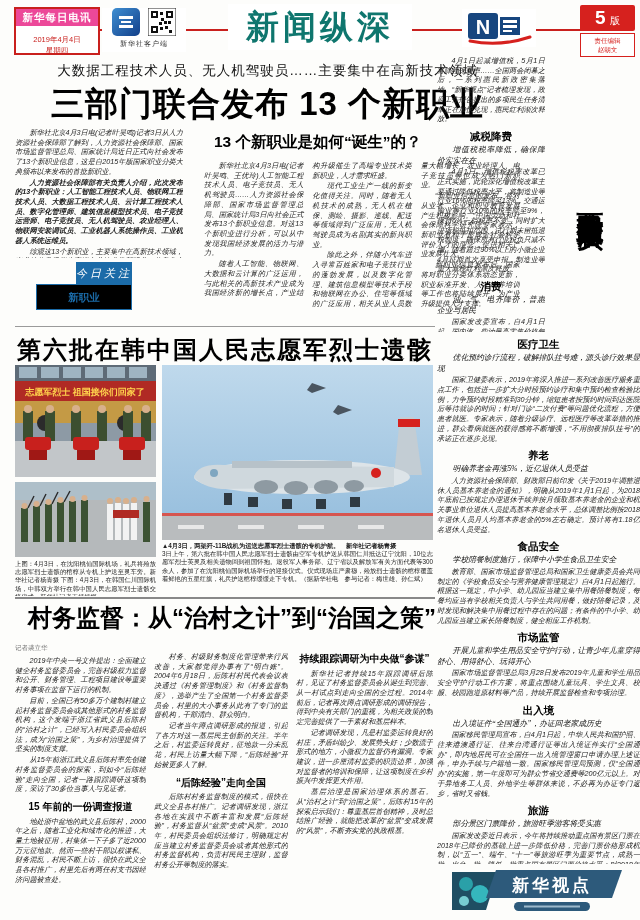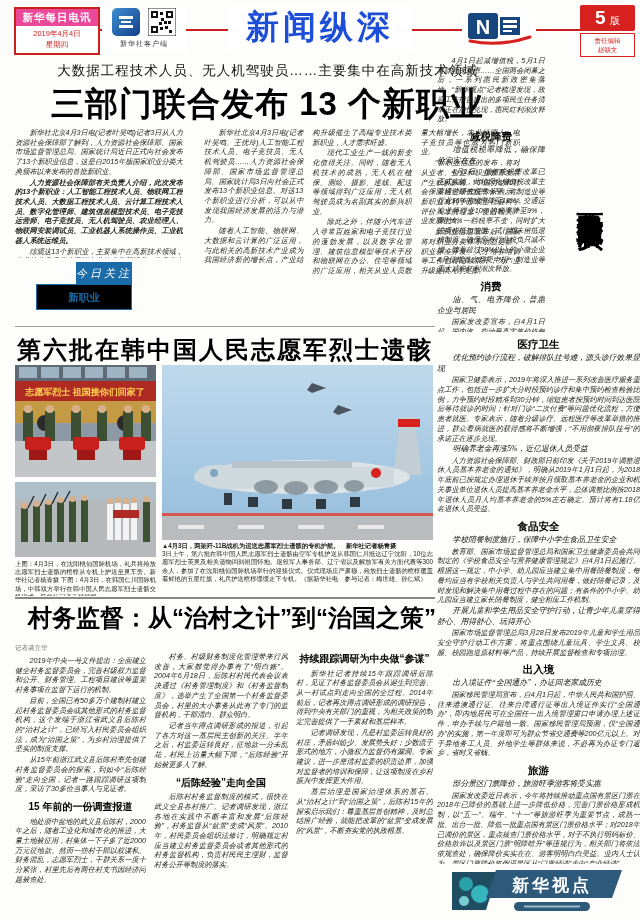--- a/index.html
+++ b/index.html
@@ -5,27 +5,27 @@
   html,body{margin:0;padding:0;}
   body{
     width:640px;height:920px;position:relative;background:#fdfdfb;
     font-family:"Liberation Sans","DejaVu Sans",sans-serif;color:#1a1a1a;
     overflow:hidden;
   }
   .abs{position:absolute;}
   
   .mast-left{left:14px;top:7px;width:82px;height:44px;border:2px solid #c9201d;background:#fff;z-index:2;}
   .mast-name{background:#ec4899;color:#fff;font-size:10.5px;font-weight:bold;text-align:center;line-height:17px;height:17px;letter-spacing:1px;}
-  .mast-date{color:#c9201d;font-size:7.5px;text-align:center;line-height:11px;padding-top:2px;}
+  .mast-date{color:#c9201d;font-size:7.5px;text-align:center;line-height:11px;padding-top:8px;}
   .head-rule{left:96px;top:29px;width:487px;height:2px;background:#c9201d;z-index:0;}
   .qr-block{left:102px;top:8px;width:84px;height:44px;background:#fff;z-index:1;text-align:center;}
   .qr-block svg{display:inline-block;margin:0 2px;}
   .qr-caption{font-size:7px;color:#333;line-height:8px;letter-spacing:1px;}
   .sec-title{left:228px;top:4px;width:184px;background:#fff;z-index:1;text-align:center;
-    font-size:33px;font-weight:900;color:#1d4ed8;letter-spacing:4px;line-height:46px;}
+    font-size:33px;font-weight:900;color:#0f766e;letter-spacing:4px;line-height:46px;}
   .news-logo{left:462px;top:9px;width:74px;height:38px;background:#fff;z-index:1;}
   .page-box{left:580px;top:5px;width:55px;z-index:2;}
   .page-num{background:#d6211e;color:#fff;text-align:center;height:26px;line-height:26px;border-radius:2px;}
   .page-num .n{font-size:19px;font-weight:bold;}
   .page-num .u{font-size:10px;}
   .editor-box{border:1px solid #d6211e;margin-top:2px;color:#d6211e;font-size:6.5px;text-align:center;line-height:9px;padding:2px 0;background:#fff;}
   
   .kicker{left:15px;top:62px;width:505px;text-align:center;font-size:13.5px;font-weight:400;color:#111;letter-spacing:1px;}
   .headline1{left:15px;top:82px;width:505px;text-align:center;font-size:33px;font-weight:900;color:#000;letter-spacing:1px;}
   .bodytext{font-size:7.2px;line-height:1.35;text-align:justify;color:#222;}
@@ -139,20 +139,21 @@
 <div class="abs kicker">大数据工程技术人员、无人机驾驶员……主要集中在高新技术领域</div>
 <div class="abs headline1">三部门联合发布 13 个新职业</div>
 
 <div class="abs art1-col bodytext">
   <p>新华社北京4月3日电(记者叶昊鸣)记者3日从人力资源社会保障部了解到，人力资源社会保障部、国家市场监督管理总局、国家统计局近日正式向社会发布了13个新职业信息，这是自2015年版国家职业分类大典颁布以来发布的首批新职业。</p>
   <p class="bold">人力资源社会保障部有关负责人介绍，此次发布的13个新职业：人工智能工程技术人员、物联网工程技术人员、大数据工程技术人员、云计算工程技术人员、数字化管理师、建筑信息模型技术员、电子竞技运营师、电子竞技员、无人机驾驶员、农业经理人、物联网安装调试员、工业机器人系统操作员、工业机器人系统运维员。</p>
   <p>综观这13个新职业，主要集中在高新技术领域，产业结构升级催生高端专业技术类新职业，信息化广泛应用衍生新职业，科技提升引发传统职业变迁。</p>
 </div>
 
 <div class="abs sub-block">
+  <div class="sub-headline">13 个新职业是如何“诞生”的？</div>
   <div class="sub-cols bodytext">
     <p>新华社北京4月3日电(记者叶昊鸣、王优玲)人工智能工程技术人员、电子竞技员、无人机驾驶员……人力资源社会保障部、国家市场监督管理总局、国家统计局3日向社会正式发布13个新职业信息。对这13个新职业进行分析，可以从中发现我国经济发展的活力与潜力。</p>
     <p>随着人工智能、物联网、大数据和云计算的广泛运用，与此相关的高新技术产业成为我国经济新的增长点，产业结构升级催生了高端专业技术类新职业，人才需求旺盛。</p>
     <p>现代工业生产一线的新变化值得关注。同时，随着无人机技术的成熟，无人机在植保、测绘、摄影、巡线、配送等领域得到广泛应用，无人机驾驶员成为名副其实的新兴职业。</p>
     <p>除此之外，伴随小汽车进入寻常百姓家和电子竞技行业的蓬勃发展，以及数字化管理、建筑信息模型等技术手段和物联网在办公、住宅等领域的广泛应用，相关从业人员数量大幅增长，农业经理人、电子竞技员等也成为热门新职业。</p>
     <p>“新职业信息的发布，将对从业者、企业和职业教育发展产生积极影响。”中国劳动和社会保障科学研究院专家表示，新职业有利于形成全社会科学评价人才的理念，促进相关产业发展壮大。</p>
     <p>新职业信息发布后，国家将对职业分类体系动态更新，职业标准开发、人才培养培训等工作也将陆续展开，为产业升级提供人才支撑。</p>
   </div>
 </div>
 
@@ -171,25 +172,27 @@
   <div class="sec-head">消费</div>
   <p class="sec-lead">油、气、电齐降价，普惠企业与居民</p>
   <p>国家发改委宣布，自4月1日起，国内汽、柴油最高零售价格每吨分别降低225元和200元，折合92号汽油每升下调0.18元，0号柴油每升下调0.17元；天然气基准门站价格也相应下调，这些红利将惠及千家万户。</p>
 
 </div>
 
 <div class="abs r-wide bodytext">
   <div class="sec-head">医疗卫生</div>
   <p class="sec-lead">优化预约诊疗流程，破解排队挂号难，源头诊疗效果显现</p>
   <p>国家卫健委表示，2019年将深入推进一系列改善医疗服务重点工作，包括进一步扩大分时段预约诊疗和集中预约检查检验比例，力争预约时段精准到30分钟，缩短患者按预约时间到达医院后等待就诊的时间；针对门诊“二次付费”等问题优化流程，方便患者就医。专家表示，随着分级诊疗、远程医疗等改革举措的推进，群众看病就医的获得感将不断增强，“不用彻夜排队挂号”的承诺正在逐步兑现。</p>
+  <div class="sec-head">养老</div>
   <p class="sec-lead">明确养老金再涨5%，近亿退休人员受益</p>
   <p>人力资源社会保障部、财政部日前印发《关于2019年调整退休人员基本养老金的通知》，明确从2019年1月1日起，为2018年底前已按规定办理退休手续并按月领取基本养老金的企业和机关事业单位退休人员提高基本养老金水平，总体调整比例按2018年退休人员月人均基本养老金的5%左右确定。预计将有1.18亿名退休人员受益。</p>
   <div class="sec-head">食品安全</div>
   <p class="sec-lead">学校陪餐制度施行，保障中小学生食品卫生安全</p>
   <p>教育部、国家市场监督管理总局和国家卫生健康委员会共同制定的《学校食品安全与营养健康管理规定》自4月1日起施行。根据这一规定，中小学、幼儿园应当建立集中用餐陪餐制度，每餐均应当有学校相关负责人与学生共同用餐，做好陪餐记录，及时发现和解决集中用餐过程中存在的问题；有条件的中小学、幼儿园应当建立家长陪餐制度，健全相应工作机制。</p>
+  <div class="sec-head">市场监管</div>
   <p class="sec-lead">开展儿童和学生用品安全守护行动，让青少年儿童穿得舒心、用得舒心、玩得开心</p>
   <p>国家市场监督管理总局3月28日发布2019年儿童和学生用品安全守护行动工作方案，将重点围绕儿童玩具、学生文具、校服、校园跑道原材料等产品，持续开展监督检查和专项治理。</p>
   <div class="sec-head">出入境</div>
   <p class="sec-lead">出入境证件“全国通办”，办证回老家成历史</p>
   <p>国家移民管理局宣布，自4月1日起，中华人民共和国护照、往来港澳通行证、往来台湾通行证等出入境证件实行“全国通办”，即内地居民可在全国任一出入境管理窗口申请办理上述证件，申办手续与户籍地一致。国家移民管理局预测，仅“全国通办”的实施，第一年度即可为群众节省交通费等200亿元以上。对于异地务工人员、外地学生等群体来说，不必再为办证专门返乡，省时又省钱。</p>
   <div class="sec-head">旅游</div>
   <p class="sec-lead">部分景区门票降价，旅游旺季游客将受实惠</p>
   <p>国家发改委近日表示，今年将持续推动重点国有景区门票在2018年已降价的基础上进一步降低价格，完善门票价格形成机制，以“五一”、端午、“十一”等旅游旺季为重要节点，成熟一批、出台一批、降低一批重点国有景区门票价格水平；对2018年已调价的景区，重点核查门票价格水平，对于不执行明码标价、价格欺诈以及景区门票“明降暗升”等违规行为，相关部门将依法依规查处，确保降价实实在在、游客明明白白受益。业内人士认为，景区门票降价将倒逼景区从“门票经济”走向“产业经济”。</p>
 
 </div>
@@ -357,21 +360,21 @@
 <div class="abs pf-rule-bot"></div>
 
 <div class="abs headline2">村务监督：从“治村之计”到“治国之策”</div>
 <div class="abs byline">记者裘立华</div>
 
 <div class="abs b-col b-col1 bodytext">
   <p>2019年中央一号文件提出：全面建立健全村务监督委员会，完善村级权力监督和公开、财务管理、工程项目建设等重要村务事项在监督下运行的机制。</p>
   <p>目前，全国已有50多万个建制村建立起村务监督委员会或其他形式的村务监督机构，这个发端于浙江省武义县后陈村的“治村之计”，已经写入村民委员会组织法，成为“治国之策”，为乡村治理提供了坚实的制度支撑。</p>
   <p>从15年前浙江武义县后陈村率先创建村务监督委员会的探索，到如今“后陈经验”走向全国，记者一路跟踪调研这项制度，采访了30多位当事人与见证者。</p>
   <div class="b-sub">15 年前的一份调查报道</div>
-  <p>地处浙中盆地的武义县后陈村，2000年之后，随着工业化和城市化的推进，大量土地被征用，村集体一下子多了近2000万元征地款。然而一些村干部以权谋私、财务混乱，志愿军烈士，干群关系一度十分紧张，村里先后有两任村支书因经济问题被查处。</p>
+  <p>地处浙中盆地的武义县后陈村，2000年之后，随着工业化和城市化的推进，大量土地被征用，村集体一下子多了近2000万元征地款。然而一些村干部以权谋私、财务混乱，村民不断上访，很快在武义全县各村推广，村里先后有两任村支书因经济问题被查处。</p>
 </div>
 
 <div class="abs b-col b-col2 bodytext">
   <p>村务、村级财务制度化管理带来行风改善，大家都觉得办事有了“明白账”。2004年6月18日，后陈村村民代表会议表决通过《村务管理制度》和《村务监督制度》，选举产生了全国第一个村务监督委员会，村里的大小事务从此有了专门的监督机构，干部清白、群众明白。</p>
   <p>记者当年蹲点调研形成的报道，引起了各方对这一基层民主创新的关注。半年之后，村监委运转良好，征地款一分未乱花，村民上访量大幅下降，“后陈经验”开始被更多人了解。</p>
   <div class="b-sub">“后陈经验”走向全国</div>
   <p>后陈村村务监督制度的模式，很快在武义全县各村推广。记者调研发现，浙江各地在实践中不断丰富和发展“后陈经验”，村务监督从“盆景”变成“风景”。2010年，村民委员会组织法修订，明确规定村应当建立村务监督委员会或者其他形式的村务监督机构，负责村民民主理财，监督村务公开等制度的落实。</p>
 </div>
 
 <div class="abs b-col b-col3 bodytext">

